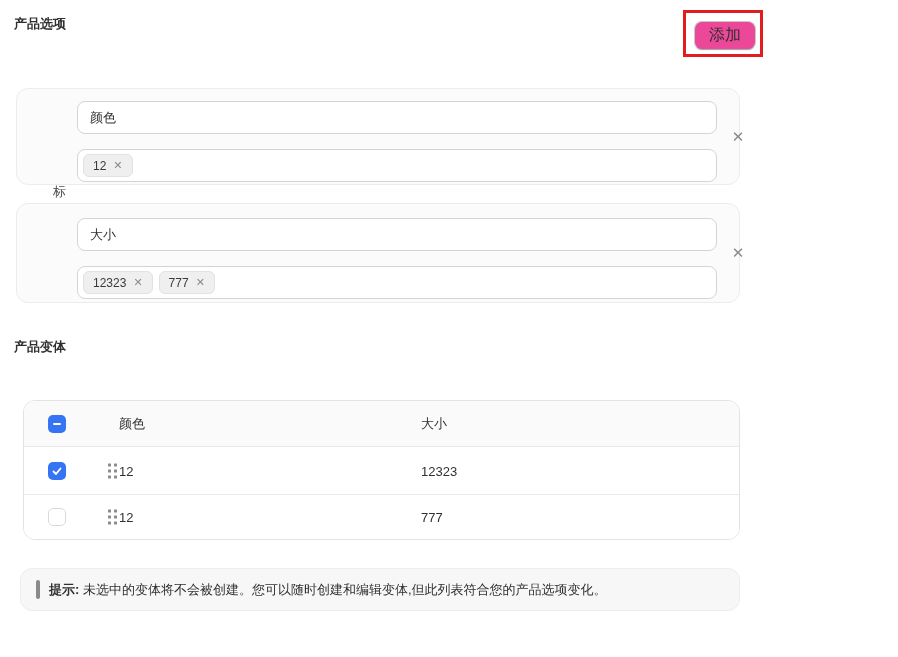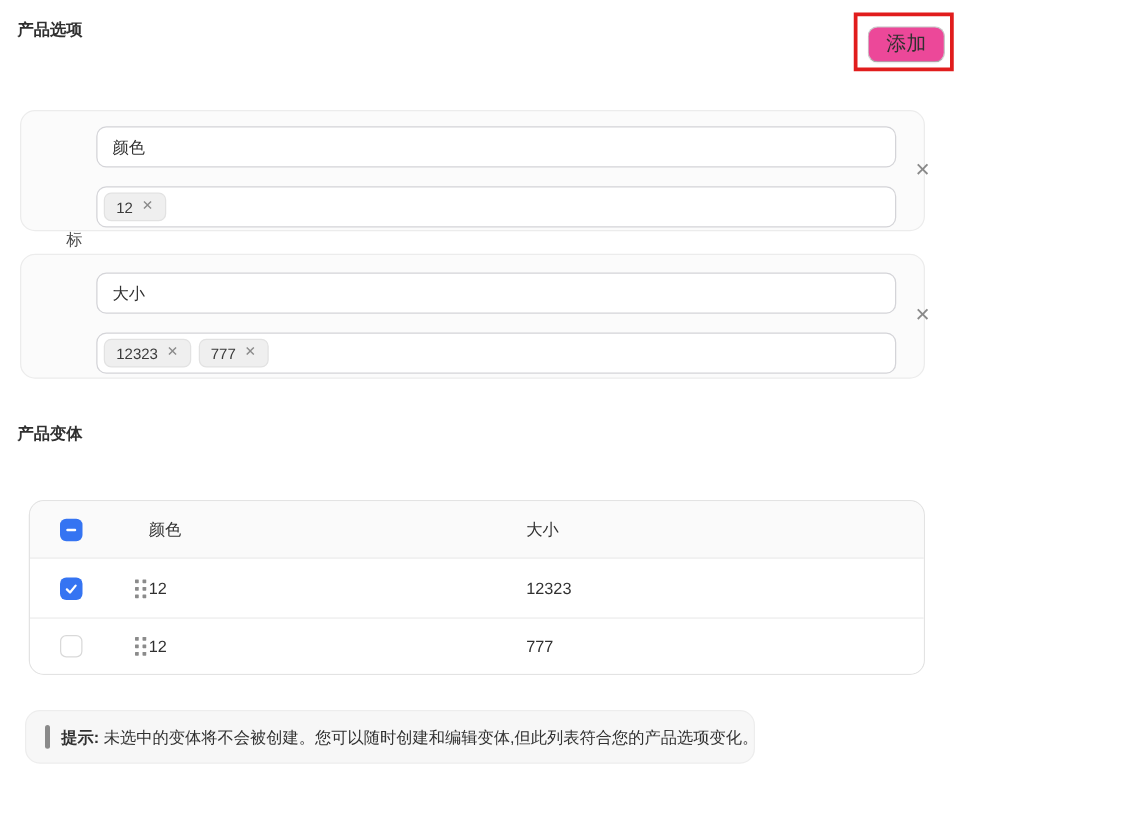--- a/index.html
+++ b/index.html
@@ -38,21 +38,21 @@
   .cell-c1{position:absolute;left:95px;top:50%;transform:translateY(-50%);font-size:13px;color:#303030;}
   .cell-c2{position:absolute;left:397px;top:50%;transform:translateY(-50%);font-size:13px;color:#303030;}
   .cb{width:18px;height:18px;border-radius:5px;display:flex;align-items:center;justify-content:center;cursor:pointer;}
   .cb.on{background:#3574f2;}
   .cb.off{background:#fff;border:1px solid #d9d9d9;}
   .handle{position:absolute;left:84px;top:50%;transform:translateY(-50%);display:grid;
     grid-template-columns:3px 3px;grid-auto-rows:3px;gap:3px 3px;cursor:grab;}
   .handle i{background:#8b8b8b;border-radius:0.5px;}
 
   
-  .tip{position:absolute;left:20px;top:568px;width:584px;height:43px;background:#f7f7f7;
+  .tip{position:absolute;left:20px;top:568px;width:720px;height:43px;background:#f7f7f7;
     border:1px solid #ededed;border-radius:12px;}
   .tip-bar{position:absolute;left:15px;top:11px;width:4px;height:19px;background:#8a8a8a;border-radius:2px;}
   .tip-text{position:absolute;left:28px;top:50%;transform:translateY(-50%);font-size:13px;color:#303030;white-space:nowrap;}
   .tip-text b{font-weight:700;}
 </style>
 </head>
 <body>
 
 <div class="canvas">
 

